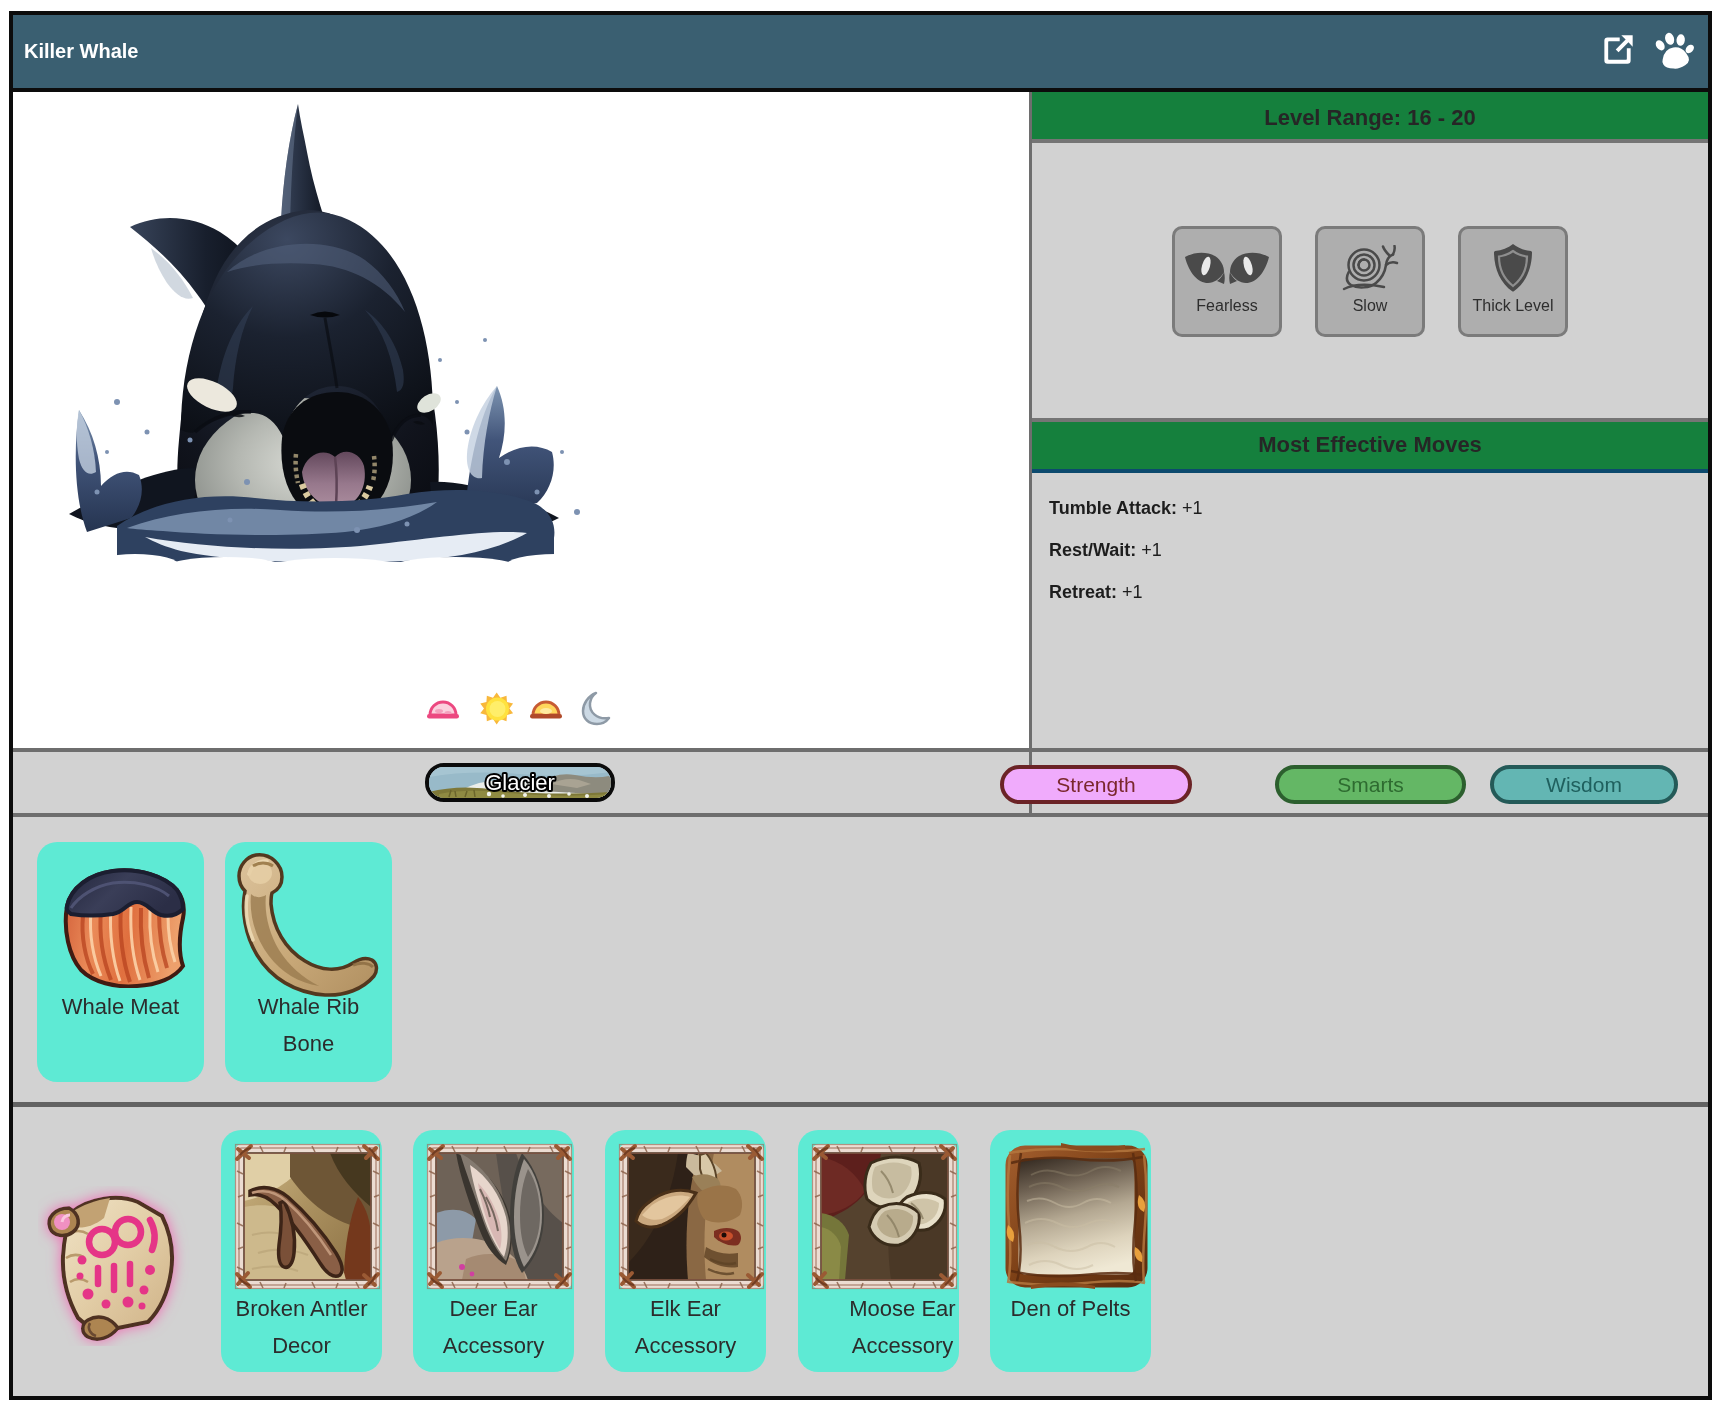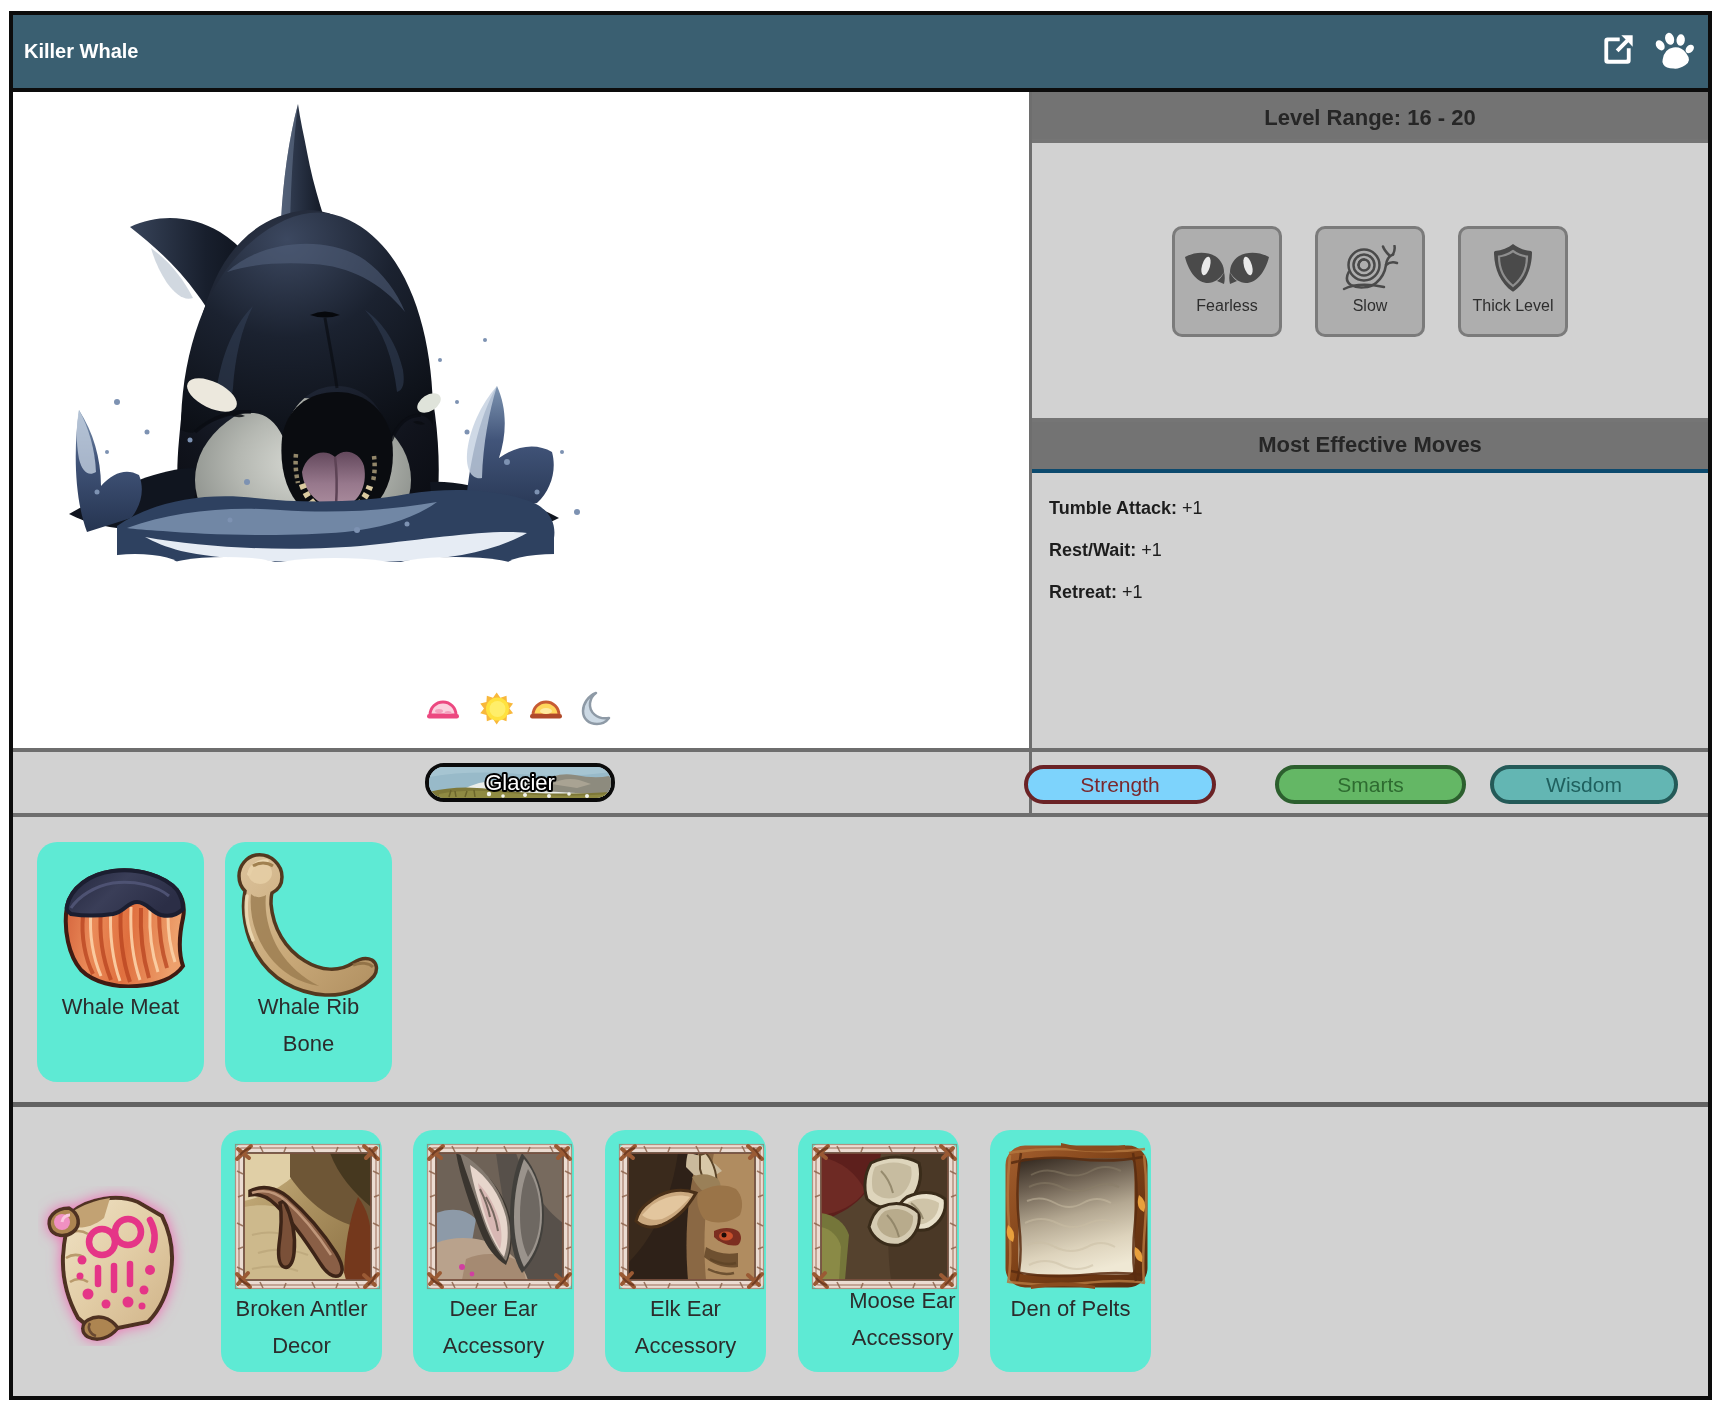--- a/index.html
+++ b/index.html
@@ -3,34 +3,34 @@
 <meta charset="utf-8">
 <style>
   * { margin:0; padding:0; box-sizing:border-box; }
   html,body { width:1720px; height:1411px; background:#fff; font-family:"Liberation Sans", sans-serif; position:relative; }
   .abs { position:absolute; }
   #frame { left:9px; top:11px; width:1703px; height:1389px; border:4px solid #0c0c0c; background:#fff; }
   #header { left:13px; top:15px; width:1695px; height:77px; background:#3a5f71; border-bottom:4px solid #0c0c0c; }
   #title { left:24px; top:40px; font-size:20px; font-weight:bold; color:#fff; }
   #vdiv { left:1029px; top:92px; width:3px; height:725px; background:#6e6e6e; }
   #rpanel { left:1032px; top:92px; width:676px; height:656px; background:#d2d2d2; }
-  .sechead { background:#737373; text-align:center; font-weight:bold; font-size:22px; color:#262626; }
+  .sechead { background:#15803d; text-align:center; font-weight:bold; font-size:22px; color:#262626; }
   #levelbar { left:1032px; top:92px; width:676px; height:51px; border-bottom:4px solid #757575; line-height:51px; }
   #movesbar { left:1032px; top:418px; width:676px; height:55px; border-top:4px solid #757575; border-bottom:4px solid #0c4a6e; line-height:46px;text-align:center;}
   #traits { left:1032px; top:226px; width:676px; height:111px; display:flex; justify-content:center; gap:33px; }
   .trait { width:110px; height:111px; background:#aeaeae; border:3px solid #7b7b7b; border-radius:10px; display:flex; flex-direction:column; align-items:center; }
   .trait .ticon { height:58px; display:flex; align-items:center; justify-content:center; margin-top:10px;}
   .trait .tlabel { font-size:16px; color:#2e2e2e; margin-top:0px; }
   #moves { left:1049px; top:487px; font-size:18px; color:#1d1d1d; line-height:42px; }
   #moves b { color:#1d1d1d; }
   .hline { left:13px; width:1695px; background:#6e6e6e; }
   #band { left:13px; top:752px; width:1695px; height:61px; background:#d2d2d2; }
   #glacier { left:425px; top:763px; width:190px; height:39px; border:4px solid #0b0b0b; border-radius:19px; overflow:hidden; text-align:center; }
   .pill { position:absolute; top:765px; height:39px; border-radius:20px; text-align:center; font-size:21px; line-height:31px; }
-  #pill-str { left:1024px; width:192px; background:#7dd3fc; border:4px solid #6b2326; color:#7a272c; }
+  #pill-str { left:1000px; width:192px; background:#f0abfc; border:4px solid #6b2326; color:#7a272c; }
   #pill-sma { left:1275px; width:191px; background:#64b765; border:4px solid #2c5f2e; color:#2e6b30; }
   #pill-wis { left:1490px; width:188px; background:#63b6b3; border:4px solid #245a58; color:#1f605e; }
   #row4 { left:13px; top:817px; width:1695px; height:285px; background:#d2d2d2; }
   #row5 { left:13px; top:1107px; width:1695px; height:289px; background:#d2d2d2; }
   .hline3 { left:13px; top:1102px; width:1695px; height:5px; background:#636363; }
   .card { position:absolute; background:#5eead4; border-radius:20px; }
   .clabel { position:absolute; width:100%; text-align:center; font-size:22px; color:#2c2c2c; line-height:37px; }
 </style>
 </head>
 <body>
@@ -477,21 +477,21 @@
     <path d="M64,24 C76,18 90,18 100,24 C102,34 99,44 90,52 C80,58 68,56 62,48 C60,40 61,30 64,24 Z" fill="#c7bca0"></path>
     <path d="M96,54 C110,48 124,48 134,56 C136,68 130,80 118,86 C104,90 90,84 84,72 C86,64 90,58 96,54 Z" fill="#e8e0ca" stroke="#3a2c1a" stroke-width="3"></path>
     <path d="M100,58 C110,54 120,55 128,60 C128,70 122,78 112,81 C102,83 93,78 90,70 C92,64 95,60 100,58 Z" fill="#cfc4a8"></path>
     <path d="M70,64 C84,58 98,60 108,70 C110,84 102,98 88,102 C74,104 62,96 58,84 C60,76 64,68 70,64 Z" fill="#d5cbb2" stroke="#3a2c1a" stroke-width="3"></path>
     <path d="M74,68 C84,64 95,66 102,73 C103,83 97,92 87,95 C77,96 68,90 66,81 C67,75 70,71 74,68 Z" fill="#b8ab8c"></path>
     <g stroke="#8a7e62" stroke-width="2" fill="none" opacity="0.8">
       <path d="M70,28 C76,34 80,42 82,50 M100,60 C106,64 110,70 112,76 M76,72 C82,78 86,86 88,94"></path>
     </g>
     <use href="#cardframe"></use>
   </svg>
-  <div class="clabel" style="top:152px;padding-left:48px;">Moose Ear<br>Accessory</div>
+  <div class="clabel" style="top:160px;padding-left:48px;">Moose Ear<br>Accessory</div>
 </div>
 <div class="card" style="left:990px; top:1130px; width:161px; height:242px;">
   <svg id="img-den" class="abs" style="left:13px; top:13px;" width="147" height="147" viewBox="0 0 147 147">
     <defs>
       <linearGradient id="gPelt" x1="0.1" y1="0" x2="0.35" y2="1">
         <stop offset="0%" stop-color="#2b2119"></stop>
           <stop offset="28%" stop-color="#6e6152"></stop>
         <stop offset="55%" stop-color="#b4a892"></stop>
           <stop offset="80%" stop-color="#ddd3bc"></stop>
         <stop offset="100%" stop-color="#efe8d4"></stop>

